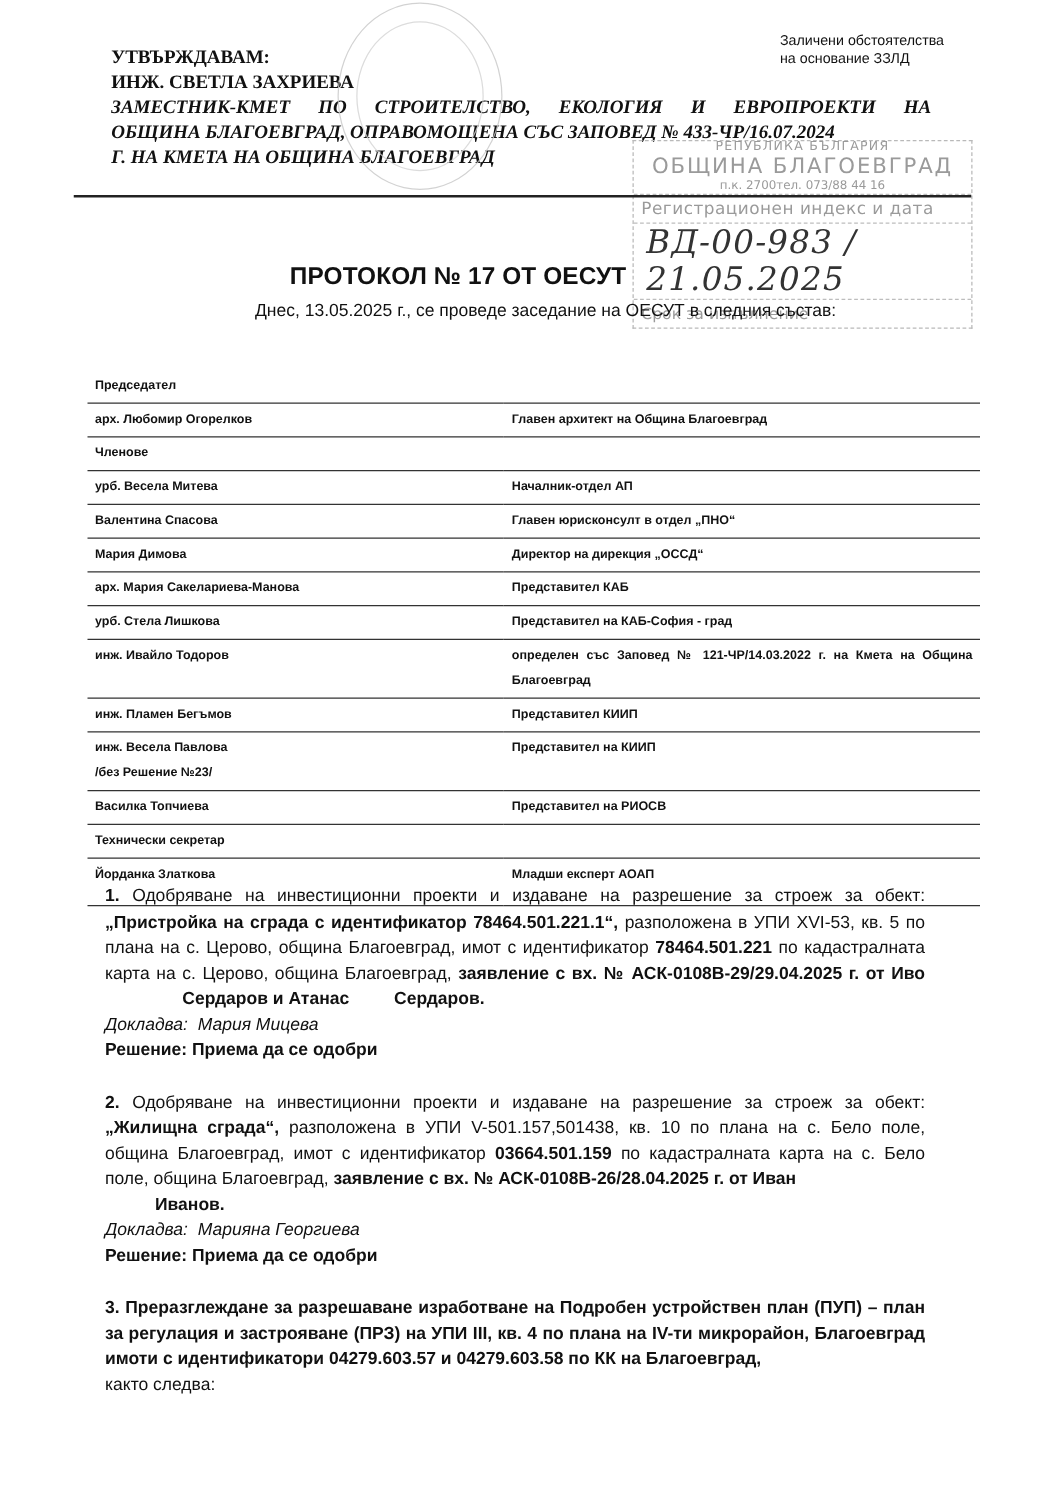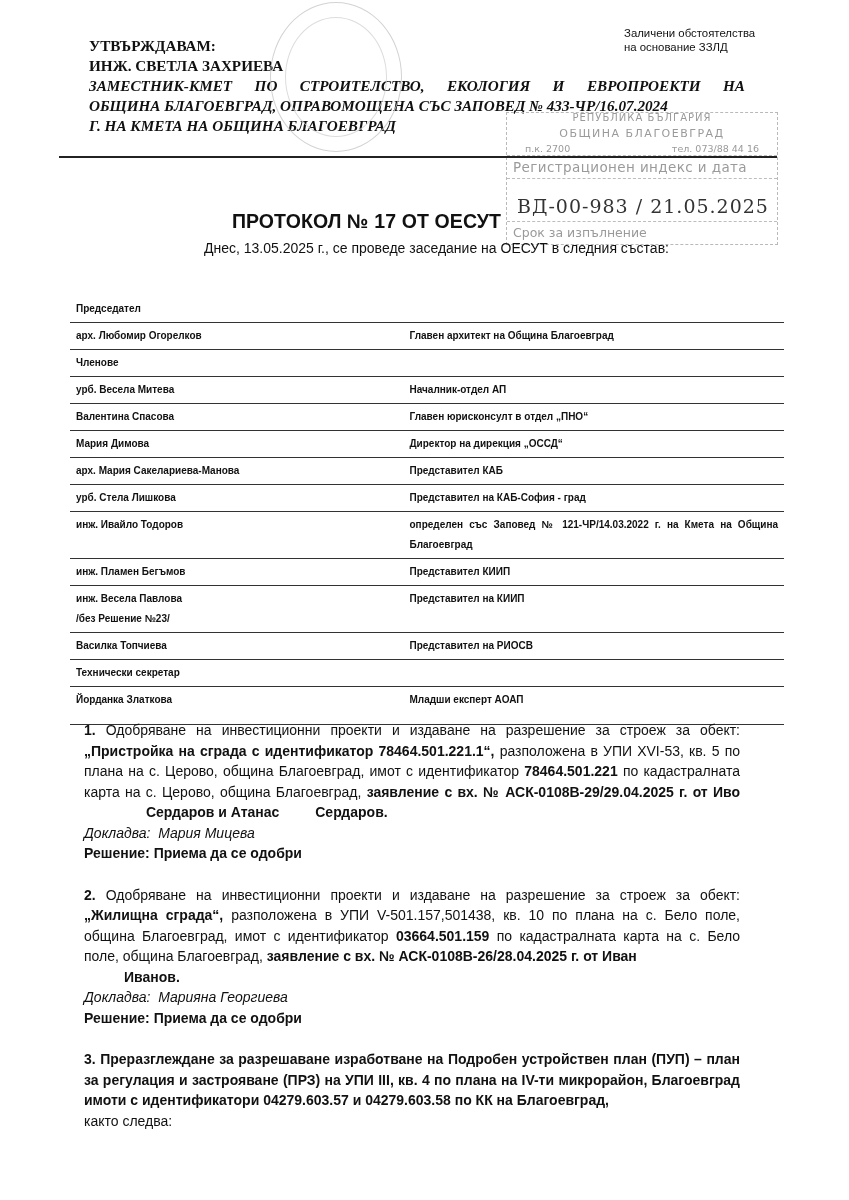--- a/index.html
+++ b/index.html
@@ -18,39 +18,39 @@
   .rule { position: absolute; left: 59px; top: 156px; width: 718px; height: 1.5px; background: #222; }
 
   
   .seal { position: absolute; left: 270px; top: 2px; width: 130px; height: 148px; border-radius: 50%; border: 1.5px solid #c8c8c8; opacity: .8; }
   .seal:after { content: ""; position: absolute; left: 14px; top: 14px; right: 14px; bottom: 14px; border-radius: 50%; border: 1px solid #d4d4d4; }
 
   .regbox { position: absolute; left: 506px; top: 112px; width: 270px; border: 1px dashed #b9b9b9; color: #9a9a9a; font-family: "DejaVu Sans", sans-serif; background: transparent; }
   .regbox .cell { border-bottom: 1px dashed #bdbdbd; padding: 0 6px; }
   .regbox .cell:last-child { border-bottom: none; }
   .regbox .rep { font-size: 10px; text-align: center; height: 12px; line-height: 10px; letter-spacing: 1px; }
-  .regbox .obs { font-size: 11px; text-align: center; letter-spacing: 1.5px; line-height: 17px; }
-  .regbox .addr { font-size: 9.5px; display: flex; justify-content: space-between; padding: 0 12px; line-height: 13px; }
+  .regbox .obs { font-size: 17px; text-align: center; letter-spacing: 1.5px; line-height: 17px; }
+  .regbox .addr { font-size: 9.5px; display: flex; justify-content: center; padding: 0 12px; line-height: 13px; }
   .regbox .lbl { font-size: 13.5px; line-height: 22px; letter-spacing: .4px; }
-  .regbox .hand { font-family: "DejaVu Serif", serif; color: #333; font-size: 19px; line-height: 30px; padding-left: 10px; letter-spacing: 1px; margin-top: 12px; }
+  .regbox .hand { font-family: "DejaVu Serif", serif; font-style: italic; color: #333; font-size: 26px; line-height: 30px; padding-left: 10px; letter-spacing: 1px; }
   .regbox .exec { font-size: 12.5px; line-height: 22px; }
 
   .title { position: absolute; left: 0; width: 733px; top: 210px; text-align: center; font-weight: bold; font-size: 19.5px; letter-spacing: .1px; }
   .intro { position: absolute; left: 12px; width: 849px; top: 240px; text-align: center; font-size: 14px; }
 
   .members { position: absolute; left: 70px; top: 276px; width: 714px; border-collapse: collapse; font-size: 10px; margin-top: 20px; }
   .members td { padding: 3px 6px 3px 6px; vertical-align: top; line-height: 20px; }
   .members tr.bl td { border-bottom: 1.4px solid #333; font-weight: bold; }
   .members tr.section td { font-weight: bold; }
   .members td.c1 { width: 327px; }
   .members td.c2 { width: 375px; }
   .members td.justify { text-align: justify; }
 
   .items { position: absolute; left: 84px; top: 706px; width: 656px; font-size: 14px; line-height: 20.5px; }
-  .item { margin-bottom: 21px; margin-top: 14px; }
+  .item { margin-bottom: 21px; }
   .item p { margin: 0; text-align: justify; }
   .b { font-weight: bold; }
   .i { font-style: italic; }
   .gap { display: inline-block; width: 58px; }
   .gap2 { display: inline-block; width: 32px; }
   .indent { padding-left: 40px; }
 </style>
 </head>
 <body>
 

